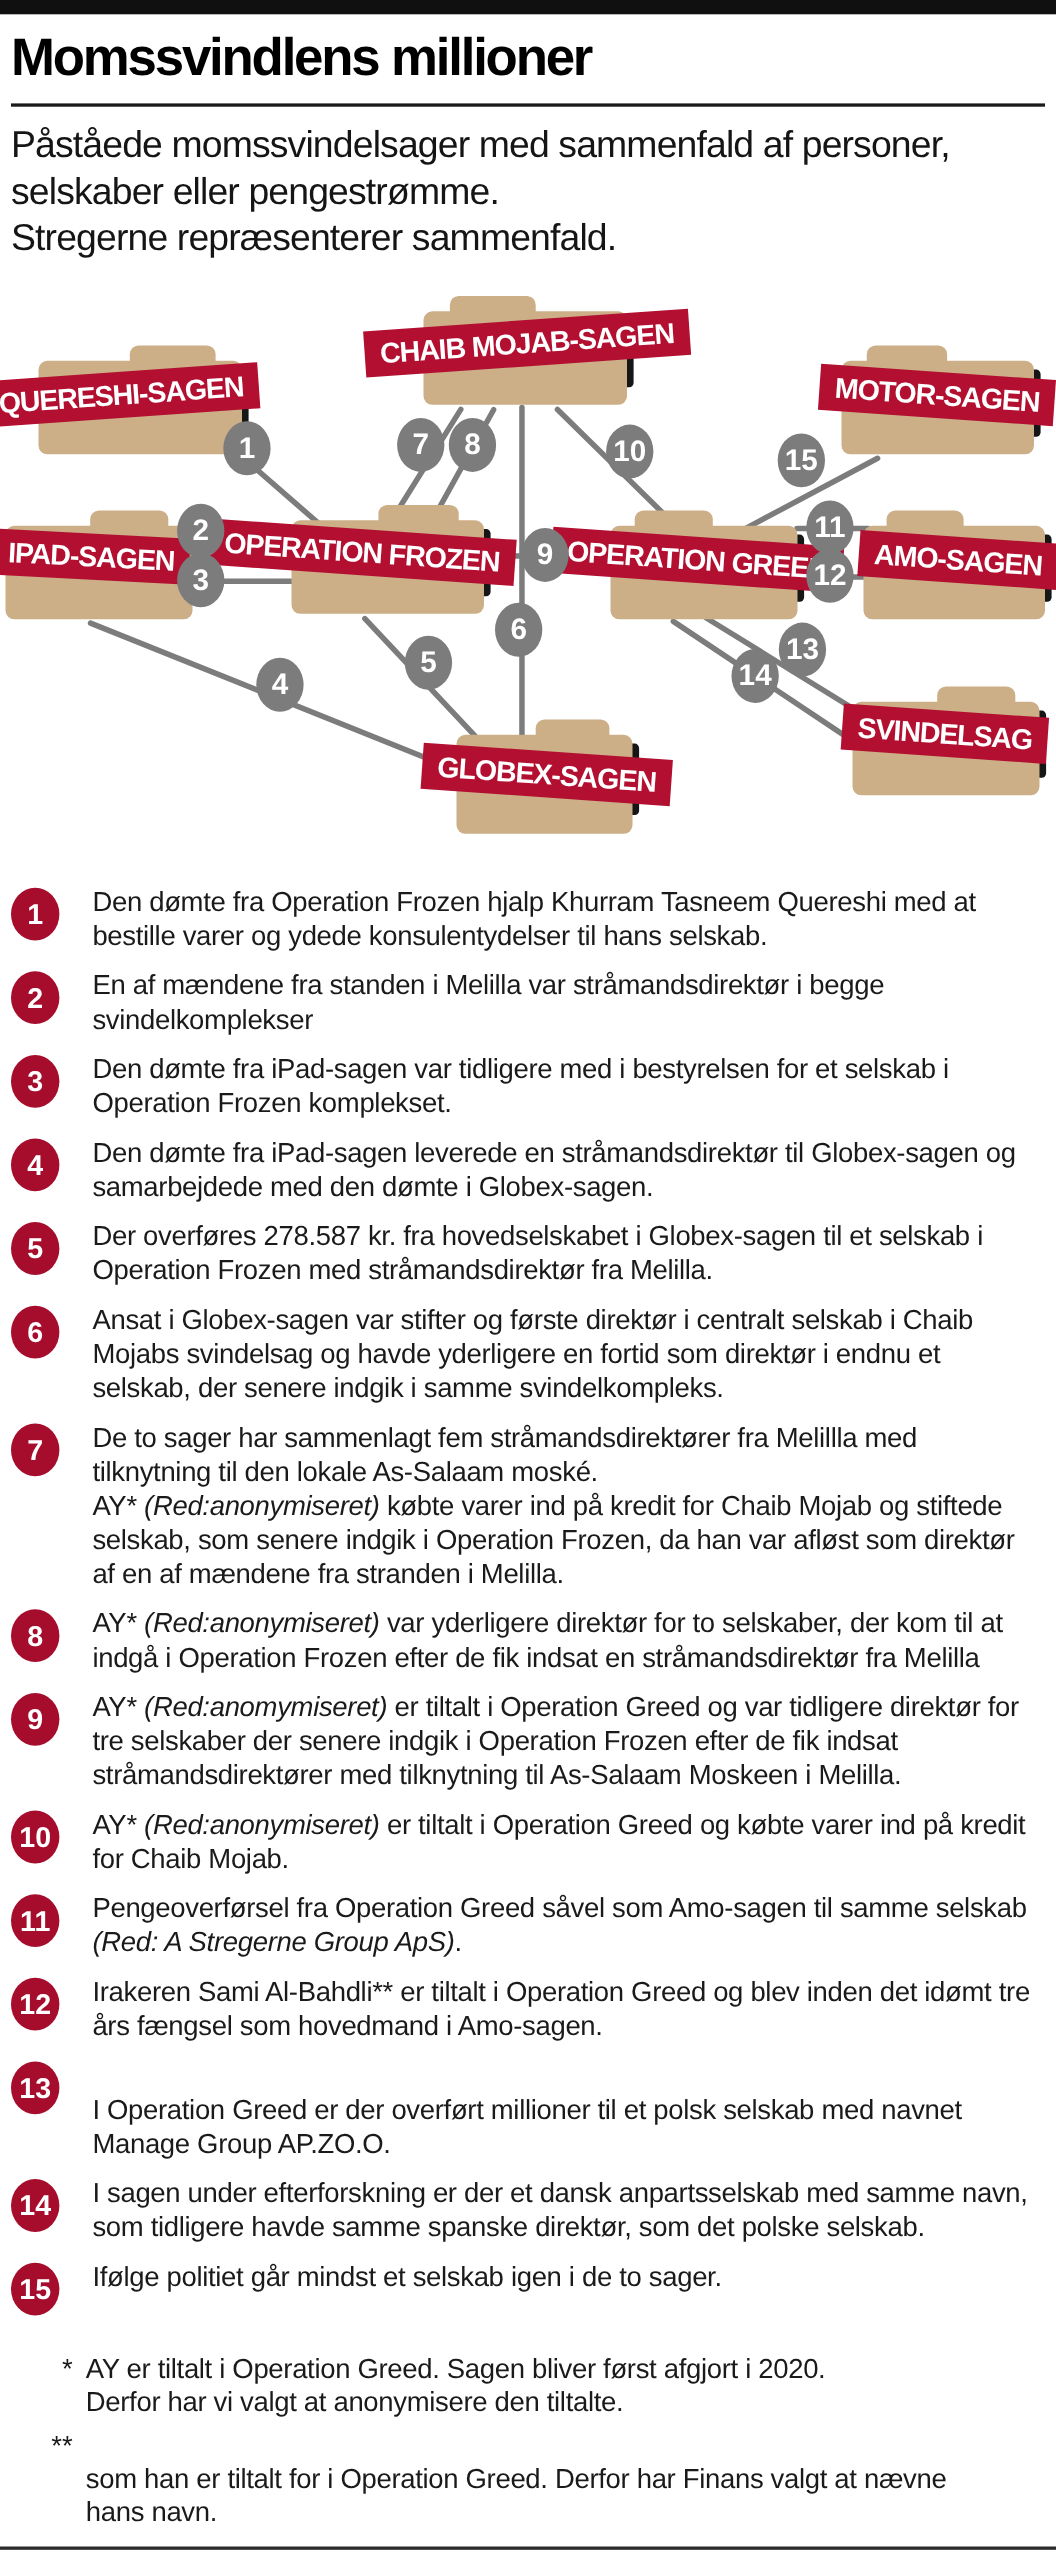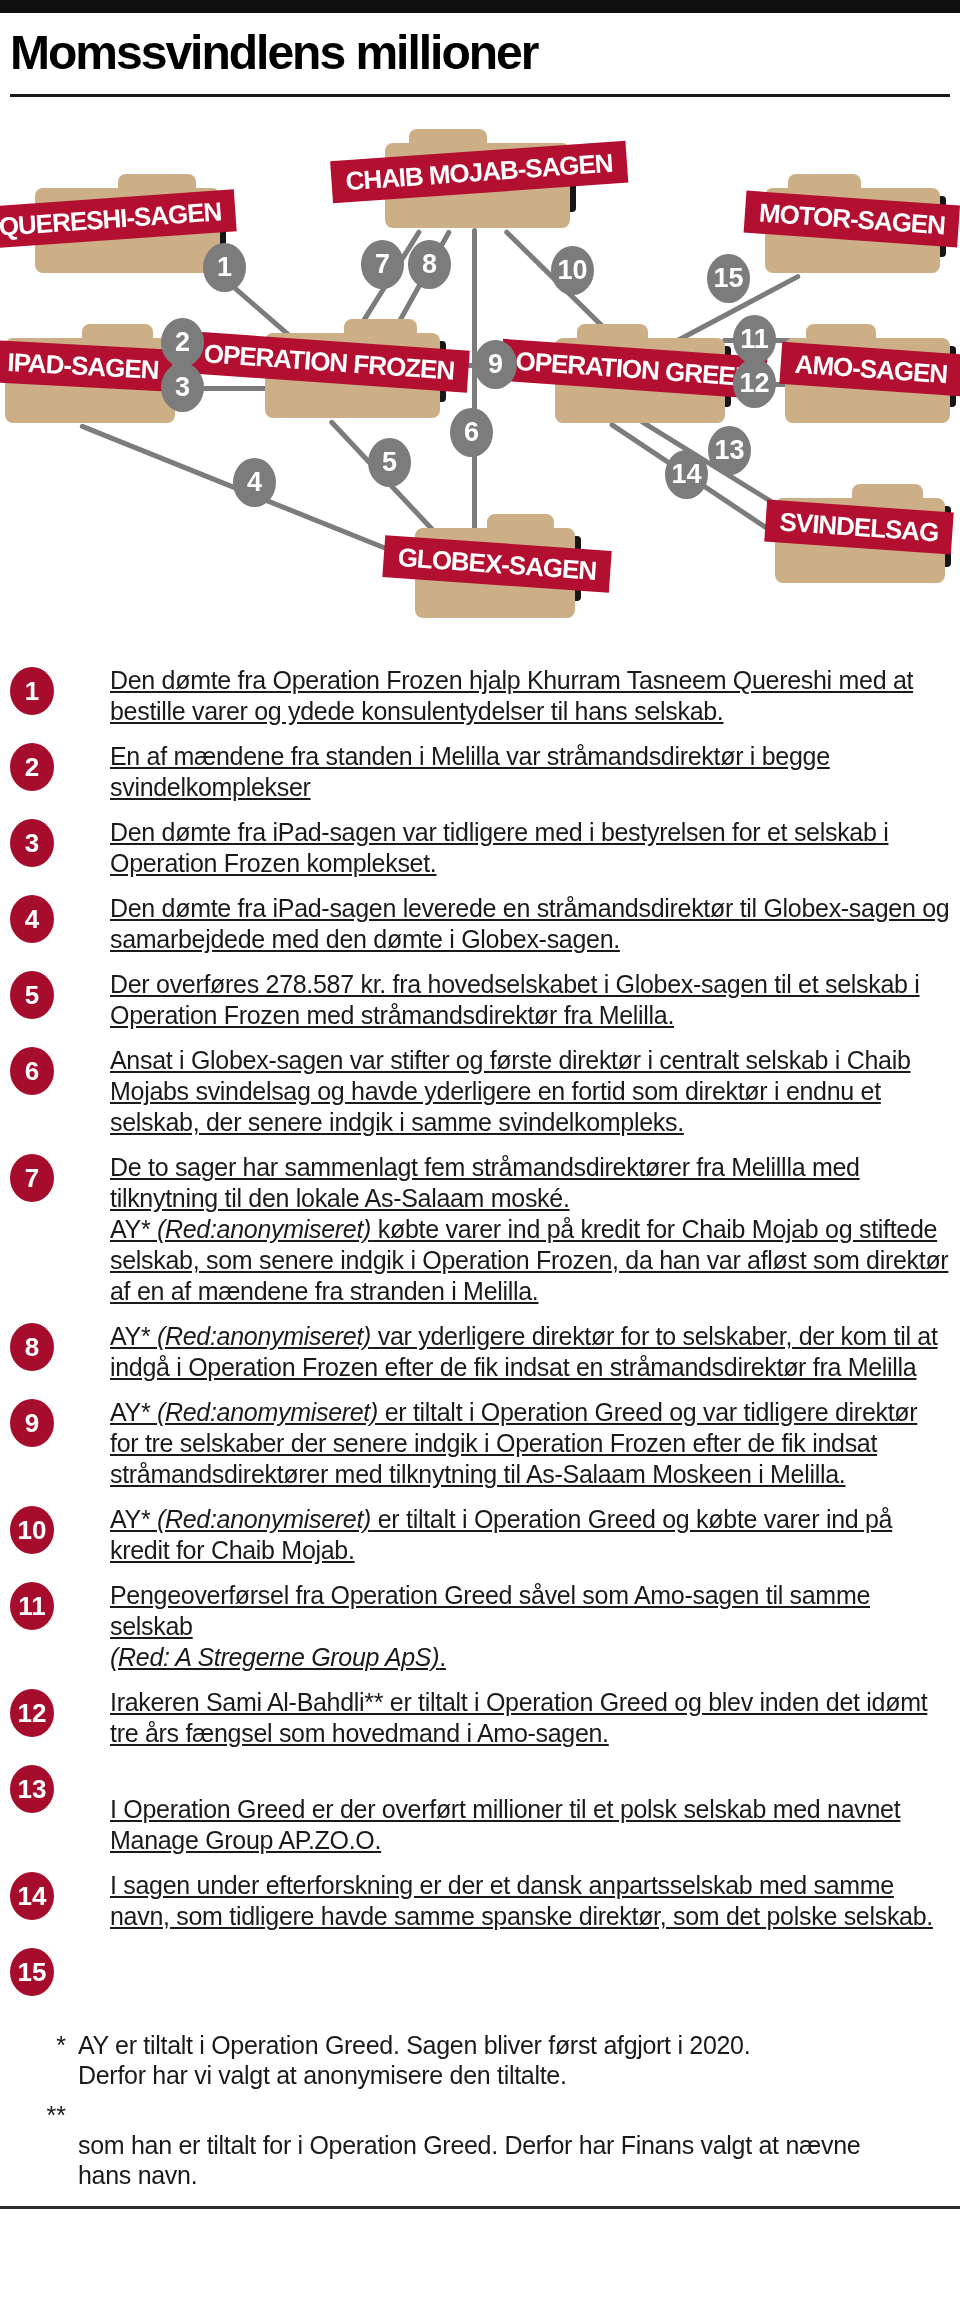--- a/index.html
+++ b/index.html
@@ -48,37 +48,40 @@
     display:flex;align-items:center;justify-content:center;
   }
   
   .notes{margin-top:30px;padding:0 10px;}
   .note{display:flex;margin-bottom:14px;}
   .ncircle{
     flex:0 0 auto;width:44px;height:48px;border-radius:50%;
     background:#a60d2c;color:#fff;font-weight:bold;font-size:26px;
     display:flex;align-items:center;justify-content:center;margin-top:2px;
   }
-  .ntext{margin-left:56px;font-size:25px;line-height:31px;max-width:860px;letter-spacing:-0.3px;text-decoration:underline;}
+  .ntext{margin-left:30px;font-size:25px;line-height:31px;max-width:860px;letter-spacing:-0.3px;}
   .it{font-style:italic;text-align:right;}
   
   .footnotes{margin-top:34px;padding:0 10px;}
   .footnote{display:flex;margin-bottom:10px;}
   .fmark{flex:0 0 auto;width:68px;text-align:right;font-size:25px;line-height:30px;padding-right:12px;box-sizing:border-box;}
   .ftext{font-size:25px;line-height:30px;max-width:850px;letter-spacing:-0.3px;}
   
   .footer{margin-top:16px;border-top:3px solid #2b2b2b;padding:5px 10px 0 10px;}
 </style>
 </head>
 <body>
 
 <div class="topbar"></div>
 
 <div class="head">
   <h1 class="title">Momssvindlens millioner</h1>
+  <div class="subtitle">Påståede momssvindelsager med sammenfald af personer,
+selskaber eller pengestrømme.
+Stregerne repræsenterer sammenfald.</div>
 </div>
 
 <div class="diagram">
 
   <div class="cline" style="left:195px;top:128px;width:152px;transform:rotate(41deg);"></div>
   <div class="cline" style="left:160px;top:219px;width:110px;"></div>
   <div class="cline" style="left:160px;top:263px;width:110px;"></div>
   <div class="cline" style="left:80px;top:300px;width:388px;transform:rotate(21.9deg);"></div>
   <div class="cline" style="left:330px;top:295px;width:178px;transform:rotate(46.8deg);"></div>
   <div class="cline vert" style="left:472px;top:105px;height:320px;"></div>
@@ -181,20 +184,21 @@
     <div class="note">
       <div class="ncircle">13</div>
       <div class="ntext"><br><span>I Operation Greed er der overført millioner til et polsk selskab med navnet Manage Group AP.ZO.O.</span></div>
     </div>
     <div class="note">
       <div class="ncircle">14</div>
       <div class="ntext"><span>I sagen under efterforskning er der et dansk anpartsselskab med samme navn, som tidligere havde samme spanske direktør, som det polske selskab.</span></div>
     </div>
     <div class="note">
       <div class="ncircle">15</div>
+      <div class="ntext"><span>Ifølge politiet går mindst et selskab igen i de to sager.</span></div>
     </div>
   </div>
 
 <div class="footnotes" id="footnotes">
     <div class="footnote">
       <div class="fmark">*</div>
       <div class="ftext"><span>AY er tiltalt i Operation Greed. Sagen bliver først afgjort i 2020.</span><br><span>Derfor har vi valgt at anonymisere den tiltalte.</span></div>
     </div>
     <div class="footnote">
       <div class="fmark">**</div>

